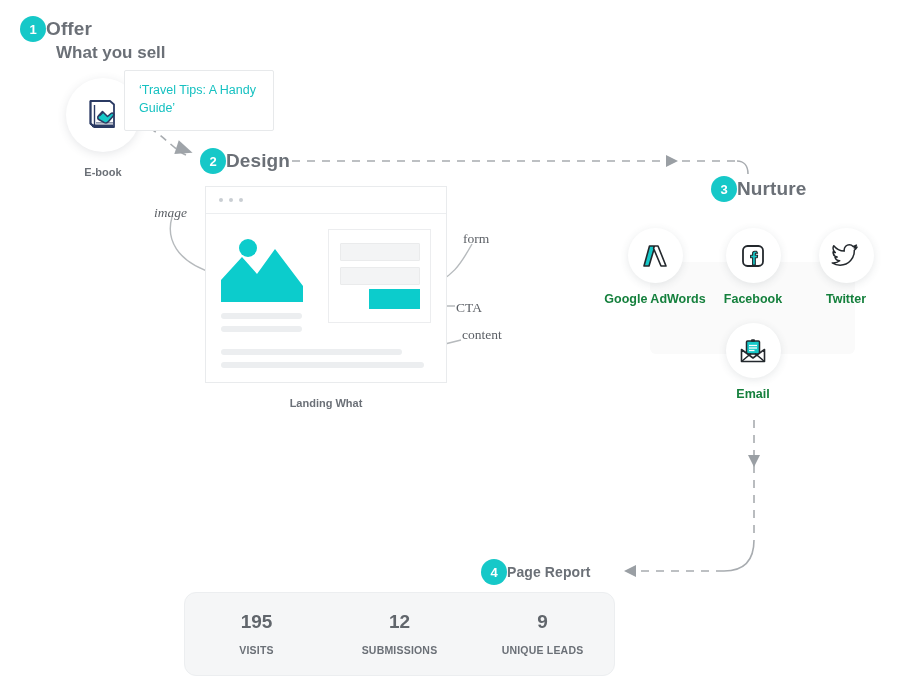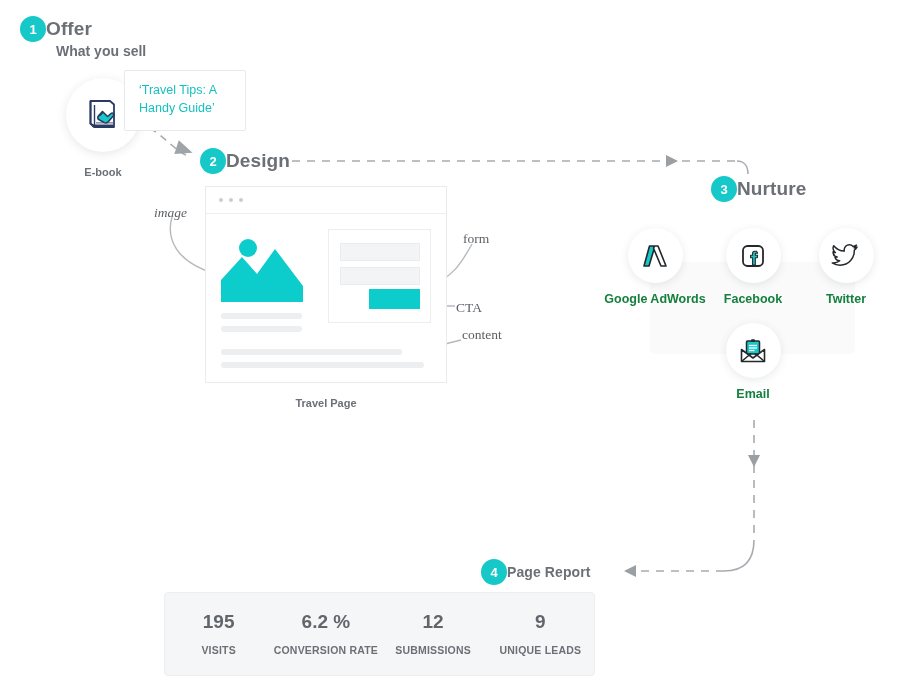--- a/index.html
+++ b/index.html
@@ -58,21 +58,21 @@
     font-size: 19px;
     font-weight: bold;
     color: #6b7077;
     letter-spacing: .1px;
   }
   .step-title.small {
     font-size: 14px;
   }
   .step-sub {
     position: absolute;
-    font-size: 14px;
+    font-size: 17px;
     font-weight: bold;
     color: #6b7077;
   }
 
   
   .circle-icon {
     position: absolute;
     border-radius: 50%;
     background: #ffffff;
     box-shadow: 0 2px 10px rgba(60,70,85,.13);
@@ -200,27 +200,27 @@
     margin-top: 9px;
     font-size: 12.5px;
     font-weight: bold;
     color: #15803d;
     white-space: nowrap;
   }
 
   
   #report-card {
     position: absolute;
-    left: 164px;
+    left: 184px;
     top: 592px;
     width: 431px;
     height: 84px;
     background: #f5f6f7;
     border: 1px solid #eceef0;
-    border-radius: 4px;
+    border-radius: 12px;
     box-sizing: border-box;
     display: flex;
     align-items: center;
   }
   .stat {
     flex: 1 1 0;
     text-align: center;
   }
   .stat-value {
     font-size: 19px;
@@ -290,21 +290,21 @@
       <rect x="13" y="27" width="17" height="1.6" fill="#2a3a63" opacity=".55"></rect>
 
       <path d="M19.5,16.5 L24.5,21.5 L28,18.5 C29.6,17.2 31.8,19.2 30.4,20.8
                L25.5,26.6 C24.3,28 23,28.4 21.4,27.6 L16.2,24.8
                C14.6,24 14.3,22.1 15.5,20.9 Z" fill="#16c8c8" stroke="#2a3a63" stroke-width="1.6" stroke-linejoin="round"></path>
       <path d="M20.2,17.2 L16.4,21" fill="none" stroke="#2a3a63" stroke-width="1.3"></path>
     </svg>
   </div>
   <div class="icon-caption" style="left:66px; top:166px; width:74px;">E-book</div>
 
-  <div class="tooltip" style="left:124px; top:70px; width:122px;">‘Travel Tips: A Handy Guide’</div>
+  <div class="tooltip" style="left:124px; top:70px; width:150px;">‘Travel Tips: A Handy Guide’</div>
 
   <div class="step" style="left:200px; top:148px;">
     <div class="step-badge">2</div>
     <div class="step-title">Design</div>
   </div>
 
   <div id="landing-page" style="left:205px; top:186px; width:242px; height:197px;">
     <div id="lp-titlebar">
       <span class="lp-dot"></span>
       <span class="lp-dot"></span>
@@ -321,21 +321,21 @@
     <div class="lp-line" style="left:15px; top:162px; width:181px;"></div>
     <div class="lp-line" style="left:15px; top:175px; width:203px;"></div>
 
     <div id="lp-form">
       <div class="lp-field" style="top:13px;"></div>
       <div class="lp-field" style="top:37px;"></div>
       <div id="lp-cta"></div>
     </div>
   </div>
 
-  <div class="icon-caption" style="left:205px; top:397px; width:242px;">Travel Page</div>
+  <div class="icon-caption" style="left:205px; top:397px; width:242px;">Landing What</div>
 
   <div class="annot" style="left:154px; top:205px;font-style:italic;">image</div>
   <div class="annot" style="left:463px; top:231px;">form</div>
   <div class="annot" style="left:456px; top:300px;">CTA</div>
   <div class="annot" style="left:462px; top:327px;">content</div>
 
   <div class="step" style="left:711px; top:176px;">
     <div class="step-badge">3</div>
     <div class="step-title">Nurture</div>
   </div>
@@ -403,24 +403,20 @@
     <div class="step-badge">4</div>
     <div class="step-title small">Page Report</div>
   </div>
 
   <div id="report-card">
     <div class="stat">
       <div class="stat-value">195</div>
       <div class="stat-label">VISITS</div>
     </div>
     <div class="stat">
-      <div class="stat-value">6.2 %</div>
-      <div class="stat-label">CONVERSION RATE</div>
-    </div>
-    <div class="stat">
       <div class="stat-value">12</div>
       <div class="stat-label">SUBMISSIONS</div>
     </div>
     <div class="stat">
       <div class="stat-value">9</div>
       <div class="stat-label">UNIQUE LEADS</div>
     </div>
   </div>
 
 </div>

